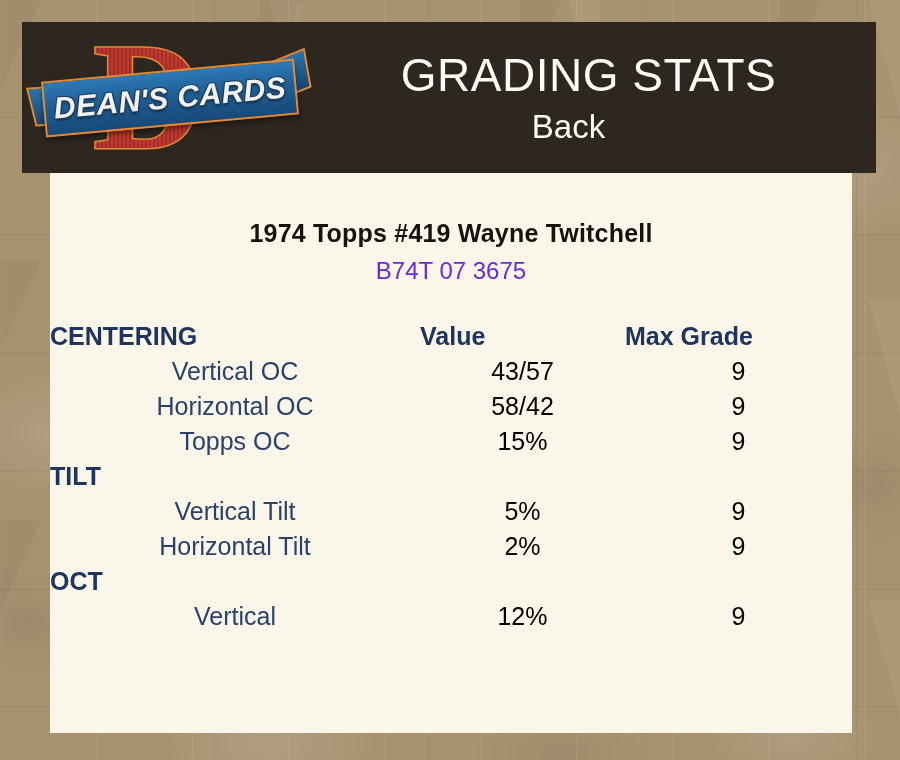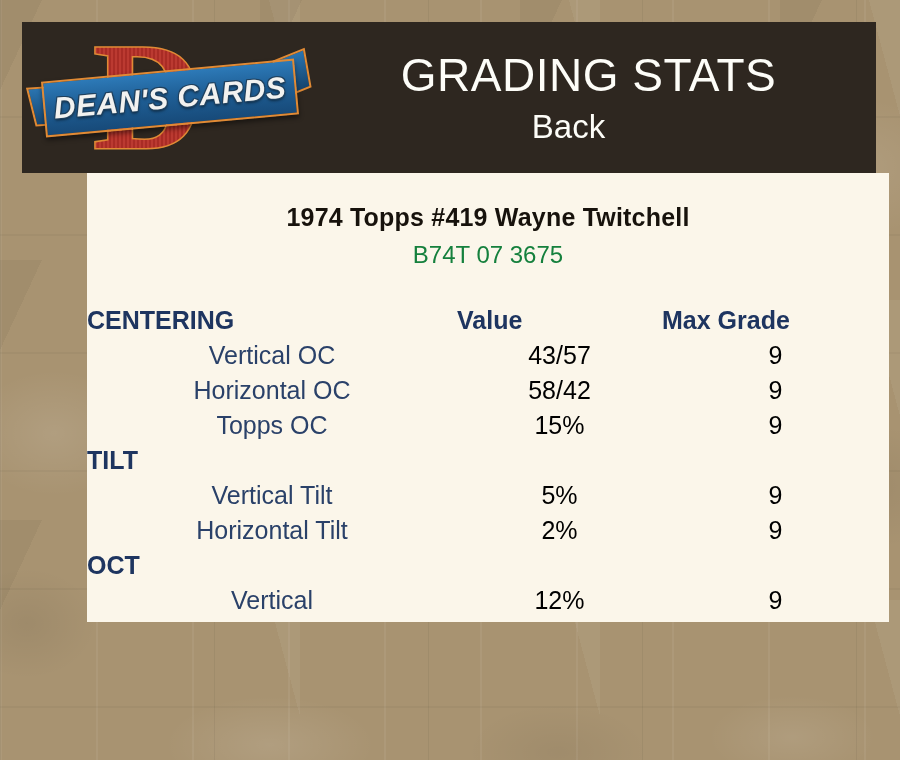--- a/index.html
+++ b/index.html
@@ -165,39 +165,38 @@
     line-height: 42px;
     margin-top: 3px;
   }
 
   
   #content-panel {
     position: absolute;
     left: 50px;
     top: 173px;
     width: 802px;
-    height: 449px;
+    height: 560px;
     background: #fbf6ea;
     z-index: 2;
-    padding-top: 30px;
-    margin-left: 37px;
+    padding-top: 46px;
   }
 
   #card-title {
     text-align: center;
     font-size: 25px;
     font-weight: bold;
     color: #17120c;
     letter-spacing: 0.2px;
   }
   #card-serial {
     text-align: center;
     font-size: 24px;
     font-weight: normal;
-    color: #15803d;
+    color: #6d28d9;
     margin-top: 9px;
   }
 
   
   #stats-table {
     width: 100%;
     margin-top: 34px;
     border-collapse: collapse;
   }
   #stats-table col.c-label { width: 370px; }

